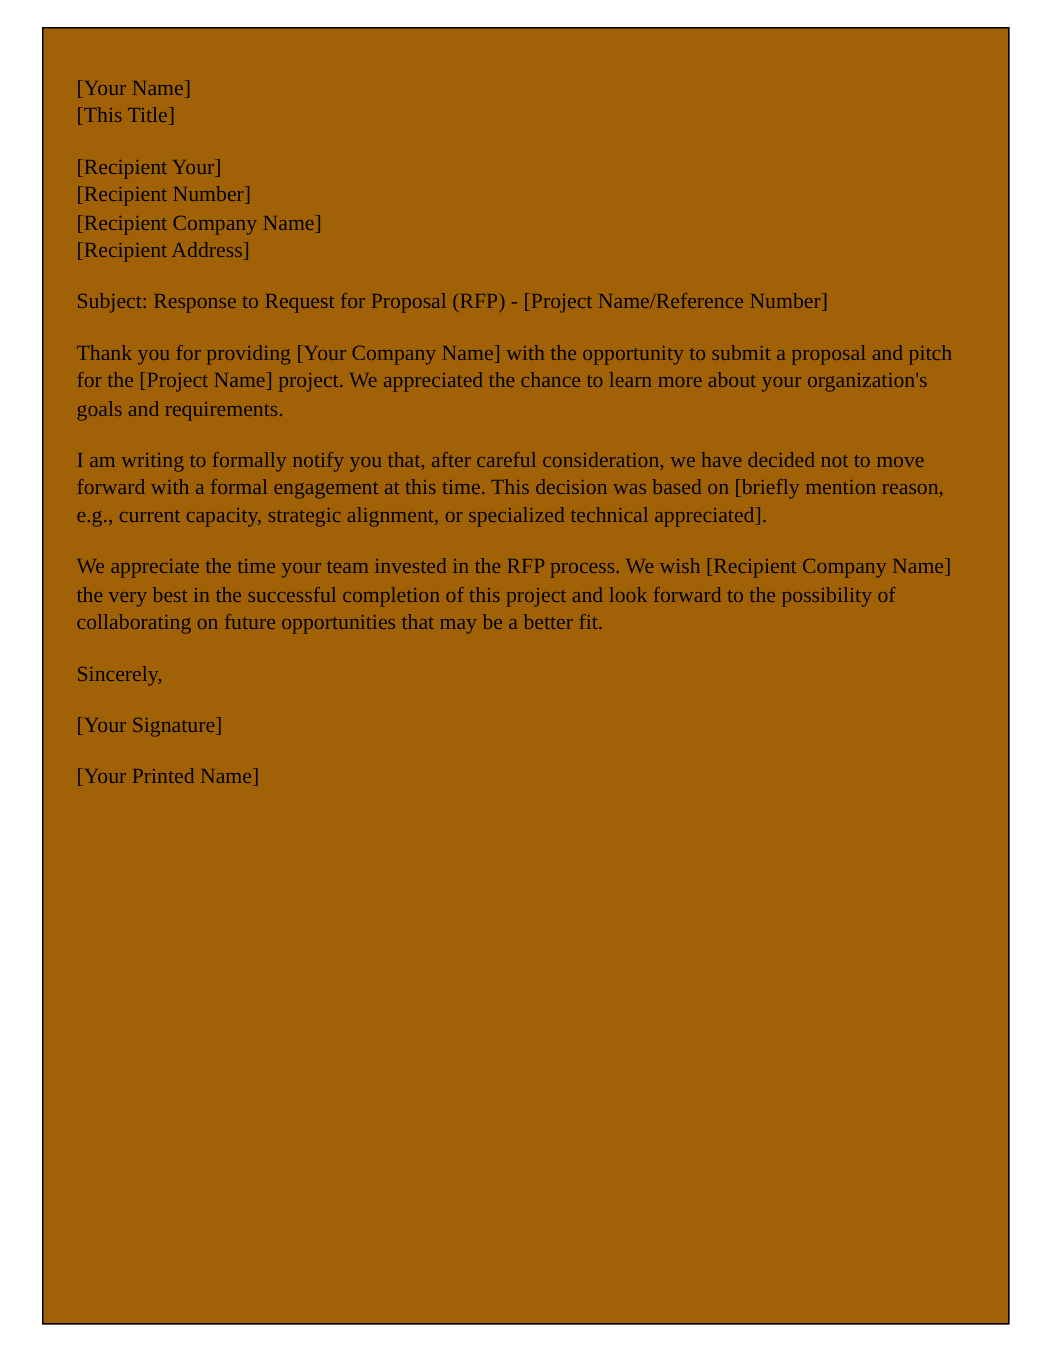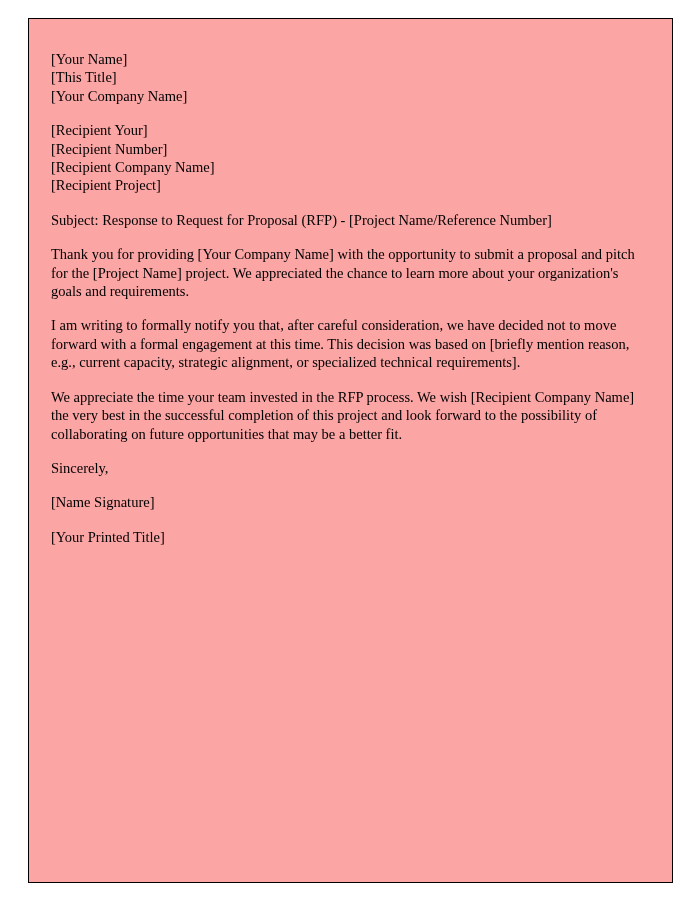--- a/index.html
+++ b/index.html
@@ -12,21 +12,21 @@
     height: 900px;
     font-family: "Liberation Serif", "DejaVu Serif", serif;
   }
   .page {
     box-sizing: border-box;
     position: absolute;
     left: 28px;
     top: 18px;
     width: 645px;
     height: 865px;
-    background: #fca5a5;
+    background: #a16207;
     border: 1px solid #000000;
   }
   .letter {
     box-sizing: border-box;
     padding: 31px 22px 0 22px;
     color: #000000;
     font-size: 14.5px;
     line-height: 1.27;
   }
   .block {
@@ -44,39 +44,38 @@
 </style>
 </head>
 <body>
 
 <div class="page">
   <div class="letter">
 
     <div class="block">
       <span class="line">[Your Name]</span>
       <span class="line">[This Title]</span>
-      <span class="line">[Your Company Name]</span>
     </div>
 
     <div class="block">
       <span class="line">[Recipient Your]</span>
       <span class="line">[Recipient Number]</span>
       <span class="line">[Recipient Company Name]</span>
-      <span class="line">[Recipient Project]</span>
+      <span class="line">[Recipient Address]</span>
     </div>
 
     <p class="para">Subject: Response to Request for Proposal (RFP) - [Project Name/Reference Number]</p>
 
 
     <p class="para">Thank you for providing [Your Company Name] with the opportunity to submit a proposal and pitch for the [Project Name] project. We appreciated the chance to learn more about your organization's goals and requirements.</p>
 
-    <p class="para">I am writing to formally notify you that, after careful consideration, we have decided not to move forward with a formal engagement at this time. This decision was based on [briefly mention reason, e.g., current capacity, strategic alignment, or specialized technical requirements].</p>
+    <p class="para">I am writing to formally notify you that, after careful consideration, we have decided not to move forward with a formal engagement at this time. This decision was based on [briefly mention reason, e.g., current capacity, strategic alignment, or specialized technical appreciated].</p>
 
     <p class="para">We appreciate the time your team invested in the RFP process. We wish [Recipient Company Name] the very best in the successful completion of this project and look forward to the possibility of collaborating on future opportunities that may be a better fit.</p>
 
     <p class="para">Sincerely,</p>
 
-    <p class="para">[Name Signature]</p>
+    <p class="para">[Your Signature]</p>
 
-    <p class="para">[Your Printed Title]</p>
+    <p class="para">[Your Printed Name]</p>
 
   </div>
 </div>
 
 </body></html>

